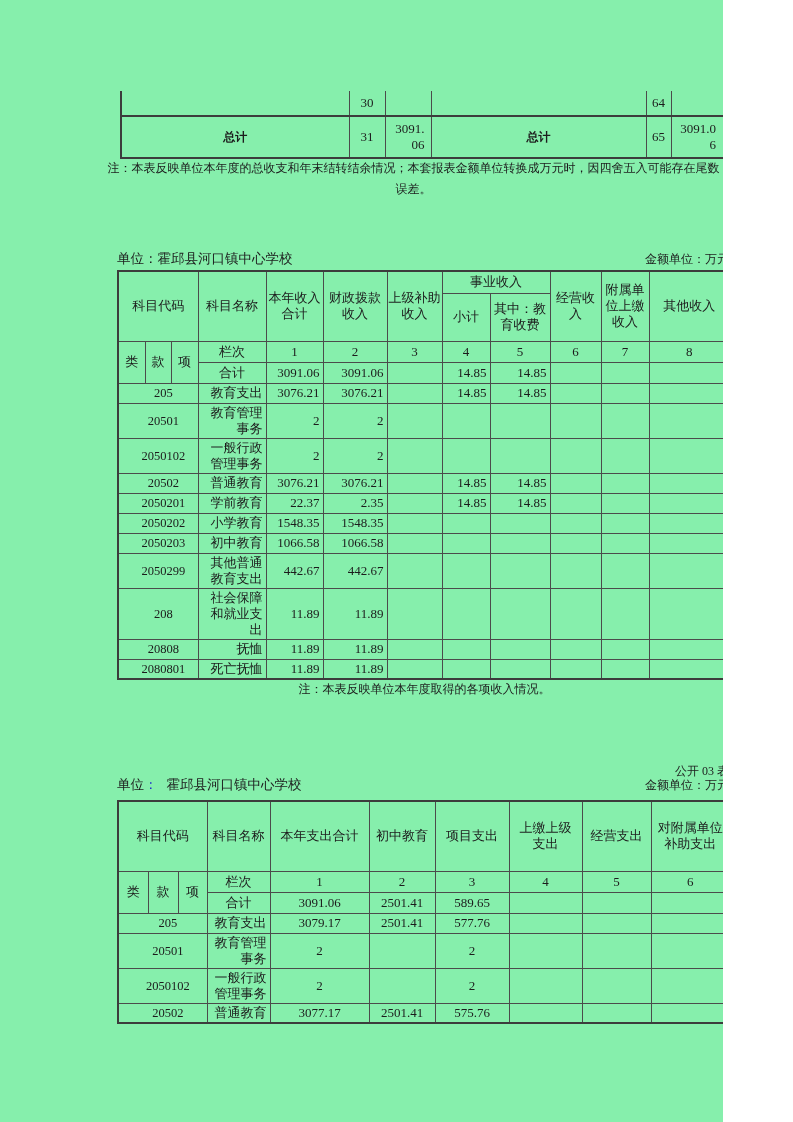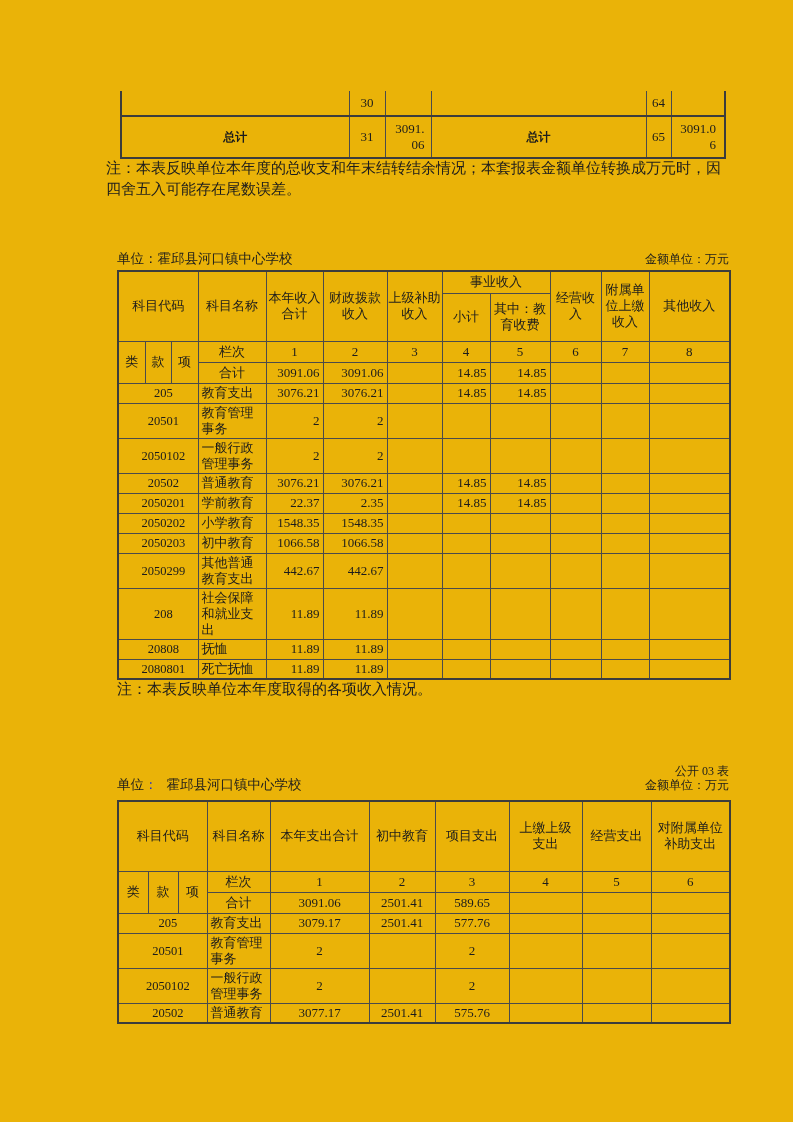--- a/index.html
+++ b/index.html
@@ -1,17 +1,17 @@
 <!DOCTYPE html>
 <html><head>
 <meta charset="utf-8">
 <style>
   html,body { margin:0; padding:0; background:#ffffff; }
   .page {
-    position:relative; width:793px; height:1122px; background:#eab308;
+    position:relative; width:723px; height:1122px; background:#86efac;
     font-family:"Liberation Serif","DejaVu Serif",serif;
     color:#1c1c1c; overflow:hidden;
   }
   table { border-collapse:collapse; table-layout:fixed; }
   .tbl { border:2px solid #3c3c3c; position:absolute; }
   .tbl td {
     border:1px solid #4b4b4b; font-size:13px; line-height:16px;
     vertical-align:middle; padding:0; overflow:hidden; word-break:break-all;
   }
   
@@ -23,26 +23,26 @@
   .summary .s-amt-l { text-align:right; padding:0 6px; }
   .summary .s-amt-r { text-align:right; padding:0 8px; }
   
   .abs { position:absolute; left:117px; width:612px; }
   .tbl-title { text-align:center; font-family:"Liberation Sans","DejaVu Sans",sans-serif; font-weight:bold; font-size:16px; }
   .tbl-no { text-align:right; font-size:12px; }
   .unit-line { display:flex; justify-content:space-between; align-items:baseline; font-size:13.5px; }
   .unit-line .amount-unit { font-size:12px; }
   .blue { color:#2233cc; }
   .unit-gap { margin-left:9px; }
-  .note { position:absolute; font-size:15px; line-height:21px; color:#1c1c1c; }
+  .note { position:absolute; font-size:12px; line-height:21px; color:#1c1c1c;text-align:center; }
   
   .grid td.hd { text-align:center; padding:2px 1px; }
   .expense-tbl td.hd { padding:2px 5px; }
   .grid td.code { text-align:center; padding-left:10px; font-size:12.5px; }
-  .grid td.name { text-align:left; padding:1px 3px; }
+  .grid td.name { text-align:right; padding:1px 3px; }
   .income-tbl td.num { text-align:right; padding-right:3px; }
   .expense-tbl td.num { text-align:center; padding-right:0; }
   .grid tr.h1 { height:22px; }
   .grid tr.h2 { height:48px; }
   .expense-tbl tr.h1e { height:70px; }
   .grid tr.rn { height:20px; }
   .income-tbl { top:270px; }
   .expense-tbl { top:800px; }
   .t-income-title { top:216px; }  .t-income-no { top:238px; }  .t-income-unit { top:250px; }
   .t-expense-title { top:742px; } .t-expense-no { top:763px; } .t-expense-unit { top:776px; }

